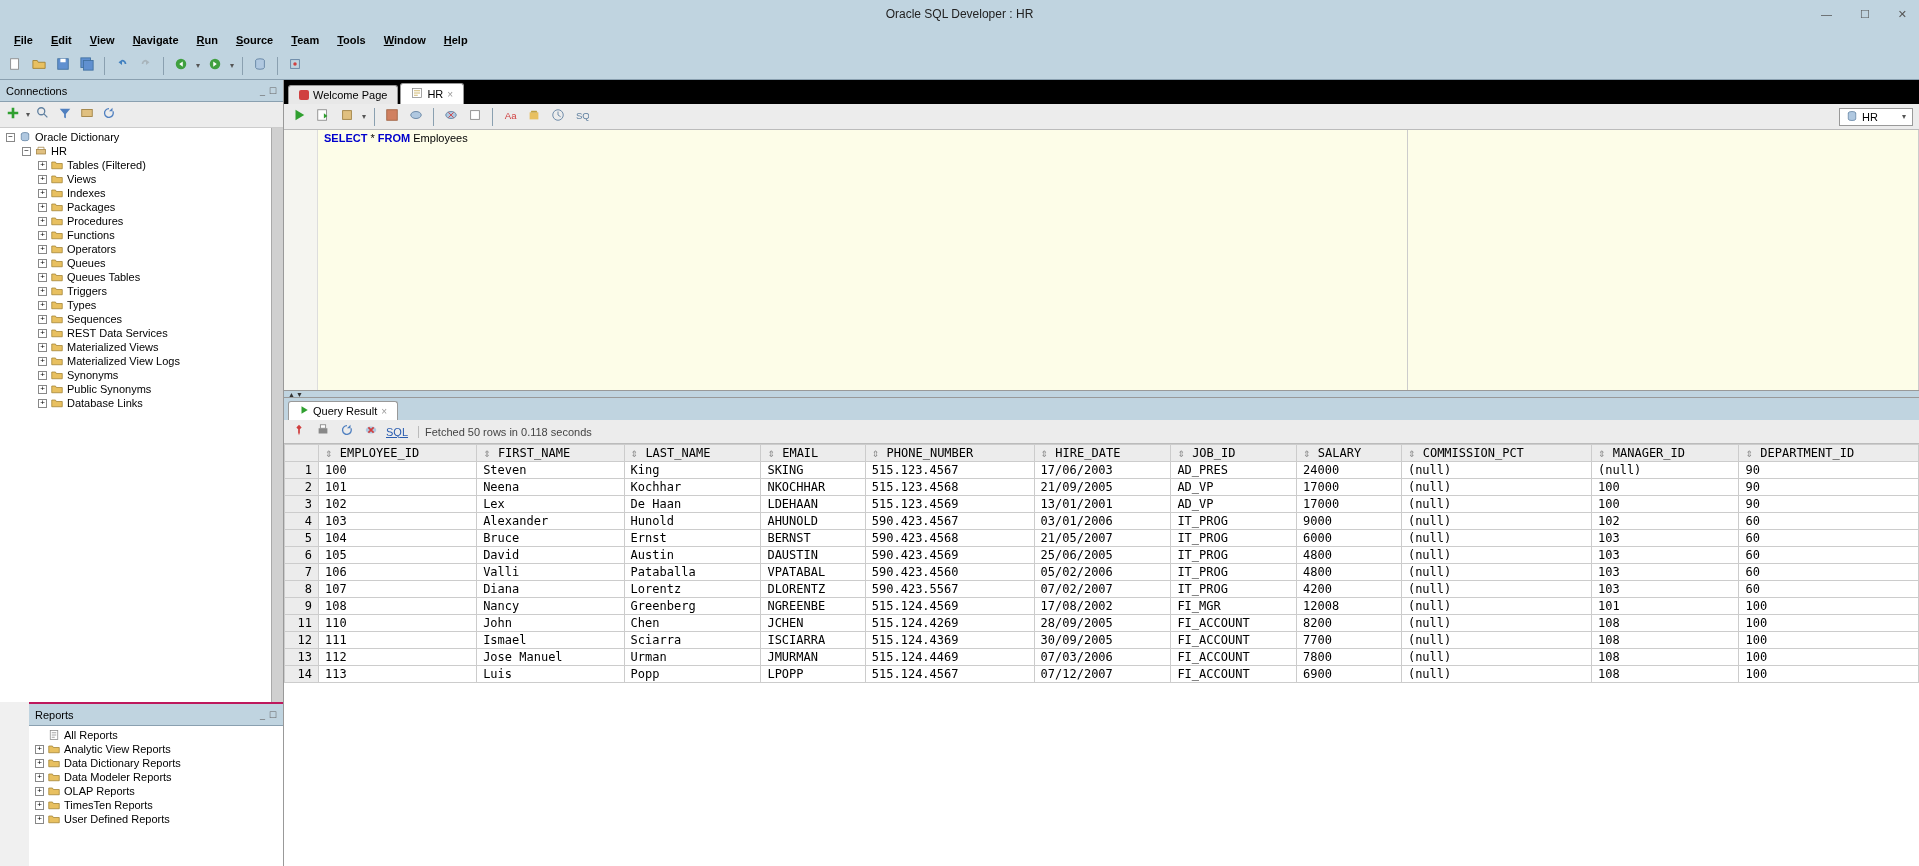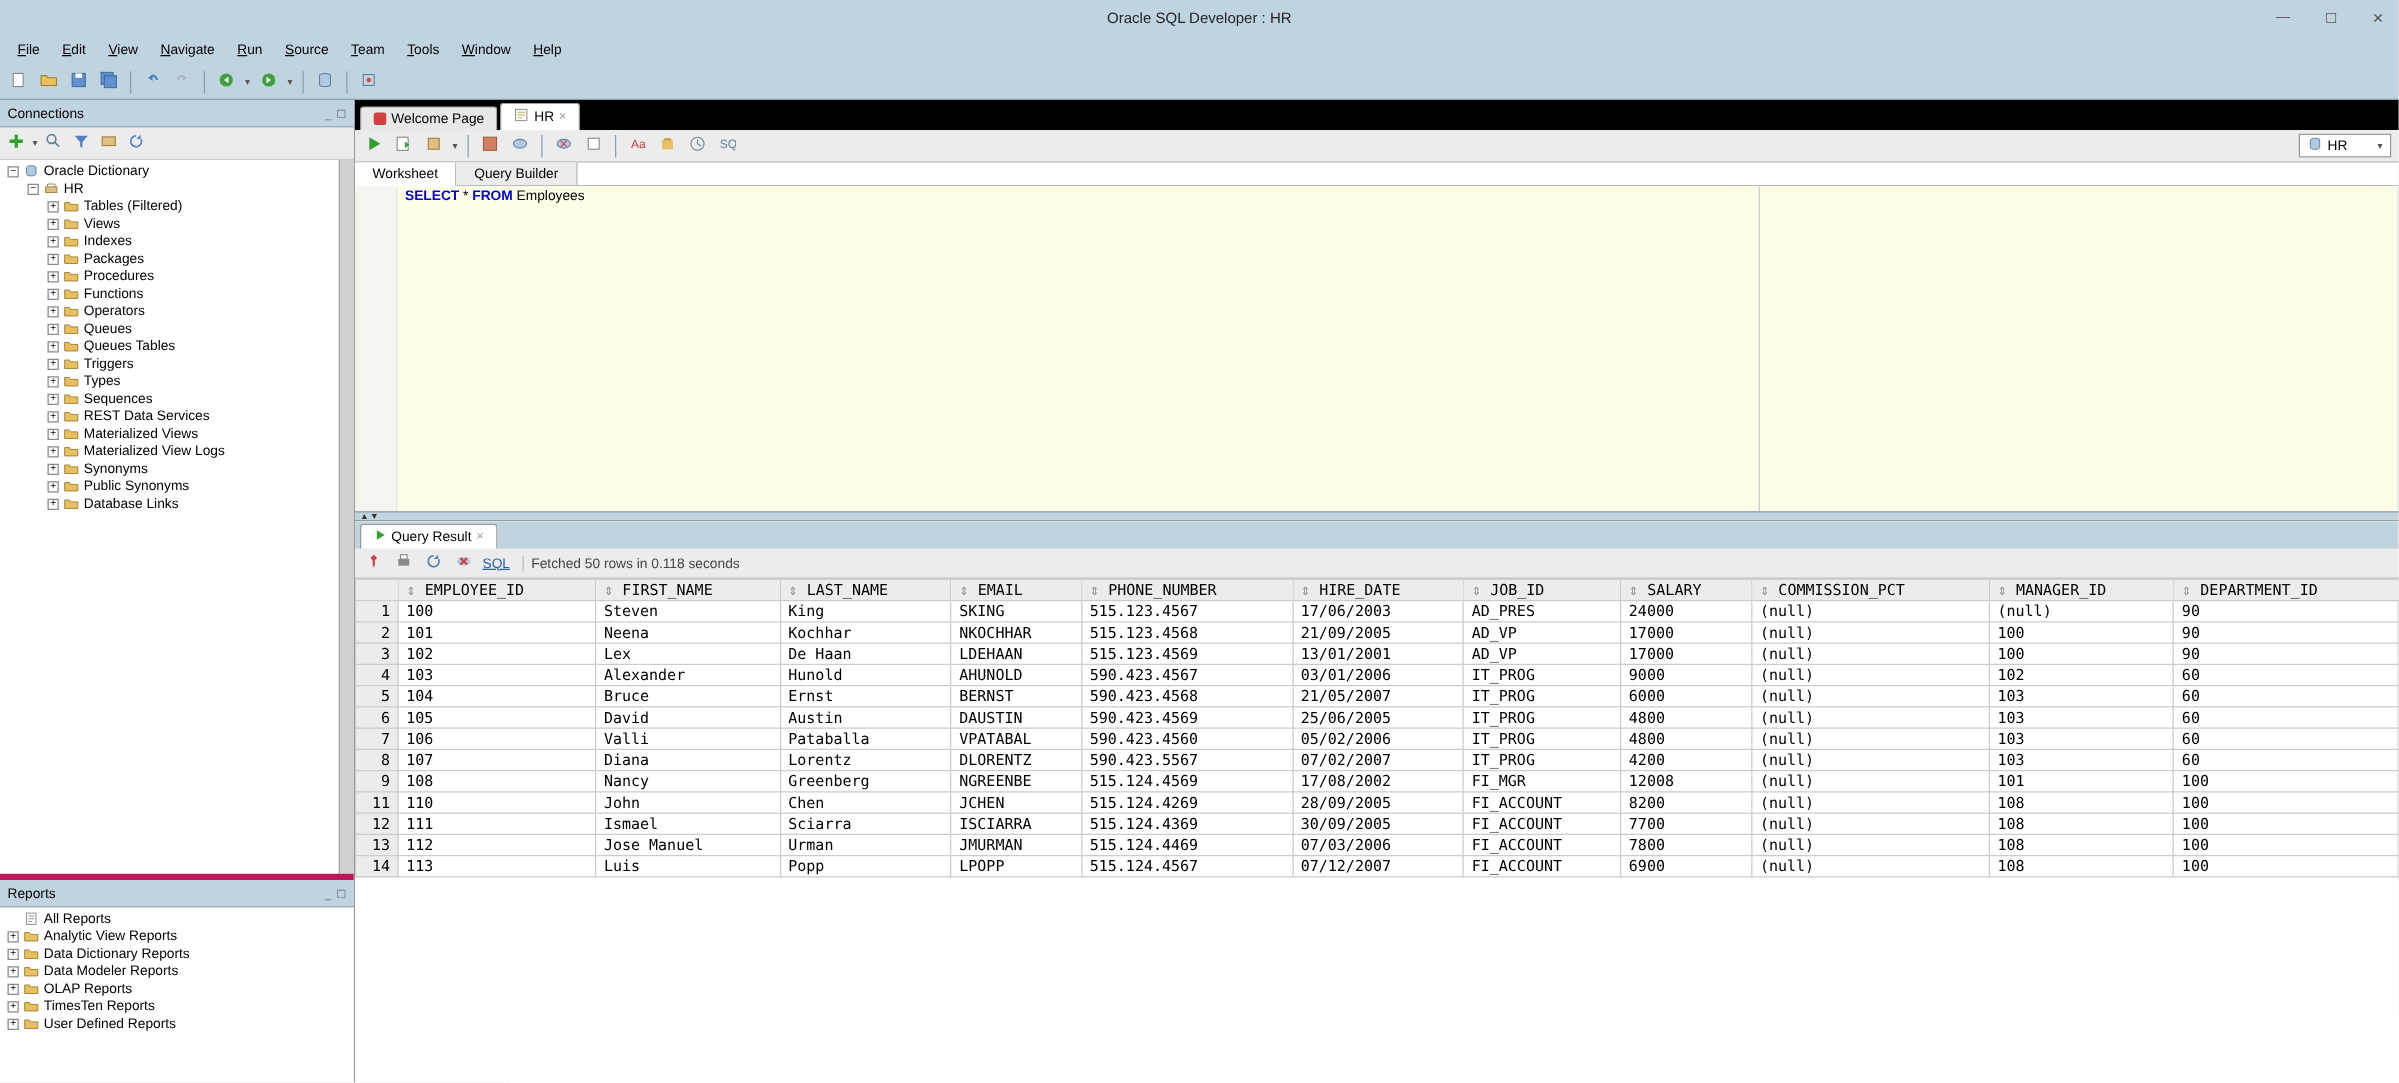--- a/index.html
+++ b/index.html
@@ -1,37 +1,37 @@
 <!DOCTYPE html>
 <html><head>
 <meta charset="utf-8">
 <style>
 * { box-sizing: border-box; margin: 0; padding: 0; font-family: "Segoe UI", Tahoma, sans-serif; font-size: 11px; }
 body { background: #e8e8e8; user-select: none; overflow: hidden; }
 .titlebar { background: #c0d4e0; height: 28px; display: flex; align-items: center; justify-content: center; position: relative; }
 .titlebar-title { font-size: 12px; color: #222; }
 .titlebar-btns { position: absolute; right: 6px; display: flex; gap: 16px; color: #555; }
 .titlebar-btns span { cursor: pointer; padding: 2px 6px; }
-.menubar { background: #c0d4e0; height: 24px; display: flex; align-items: center; padding: 0 6px; gap: 2px; }
+.menubar { background: #c0d4e0; height: 24px; display: flex; align-items: center; padding: 0 6px; gap: 2px; font-weight: bold; }
 .menubar span { padding: 3px 8px; cursor: pointer; }
 .menubar span u { text-decoration: underline; }
 .toolbar-main { background: #c0d4e0; height: 28px; display: flex; align-items: center; padding: 0 6px; gap: 6px; border-bottom: 1px solid #8aa0b0; }
 .tb-btn { width: 18px; height: 18px; display: inline-flex; justify-content: center; cursor: pointer; }
 .tb-sep { width: 1px; height: 18px; background: #8aa0b0; margin: 0 2px; }
 .main-layout { display: flex; height: calc(100vh - 80px); }
 .left-panel { width: 284px; background: #f0f0f0; border-right: 1px solid #999; display: flex; flex-direction: column; }
 .panel-header { background: #c0d4e0; height: 22px; display: flex; align-items: center; justify-content: space-between; padding: 0 6px; border-bottom: 1px solid #8aa0b0; }
 .panel-toolbar { background: #ececec; height: 26px; display: flex; align-items: center; padding: 0 4px; gap: 4px; border-bottom: 1px solid #ccc; }
 .tree-view { flex: 1; background: #fff; overflow-y: auto; padding: 2px; }
 .tree-item { padding: 1px 4px; display: flex; align-items: center; gap: 3px; cursor: pointer; white-space: nowrap; }
 .tree-exp { width: 9px; height: 9px; border: 1px solid #888; display: inline-flex; align-items: center; justify-content: center; font-size: 8px; line-height: 1; background: #fff; }
 .tree-blk { width: 9px; display: inline-block; }
 .tree-icon { width: 14px; height: 12px; display: inline-flex; align-items: center; justify-content: center; font-size: 10px; }
 .scrollbar-stub { width: 12px; background: #d0d0d0; border-left: 1px solid #aaa; }
-.reports-panel { border-top: 5px solid #be185d; }
+.reports-panel { border-top: 2px solid #be185d; margin-left: 29px; }
 .right-panel { flex: 1; display: flex; flex-direction: column; background: #fff; }
 .tab-strip { background: #000000; height: 24px; display: flex; align-items: flex-end; padding: 0 4px; }
 .tab { background: #e8e8e8; border: 1px solid #999; border-bottom: none; padding: 3px 10px; margin-right: 2px; display: flex; align-items: center; gap: 4px; cursor: pointer; border-radius: 3px 3px 0 0; font-size: 11px; }
 .tab-active { background: #fff; }
 .tab-close { color: #999; cursor: pointer; font-size: 10px; }
 .ws-toolbar { background: #ececec; height: 26px; display: flex; align-items: center; padding: 0 6px; gap: 6px; border-bottom: 1px solid #bbb; }
 .ws-toolbar-right { margin-left: auto; display: flex; align-items: center; gap: 4px; background: #fff; border: 1px solid #999; padding: 1px 6px; }
 .ws-subtabs { display: flex; border-bottom: 1px solid #bbb; }
 .ws-subtab { padding: 3px 14px; border-right: 1px solid #bbb; cursor: pointer; background: #ececec; }
 .ws-subtab.active { background: #fff; border-bottom: 1px solid #fff; margin-bottom: -1px; }
@@ -537,24 +537,20 @@
       <div class="ws-toolbar-right">
         <span><svg width="12" height="12" viewBox="0 0 16 16">
               <ellipse cx="8" cy="4" rx="5" ry="2" fill="#b0c8e0" stroke="#6080a0"></ellipse>
               <path d="M3 4v8a5 2 0 0010 0V4" fill="#b0c8e0" stroke="#6080a0"></path>
             </svg></span>
         <span>HR</span>
         <span style="font-size:8px;color:#555;margin-left:20px">▾</span>
       </div>
     </div>
 
-    <div class="ws-subtabs">
-      <div class="ws-subtab active">Worksheet</div>
-      <div class="ws-subtab">Query Builder</div>
-    </div>
 
     <div class="editor-row">
       <div class="sql-editor">
         <div class="sql-gutter"></div>
         <div class="sql-text">
           <span class="sql-kw">SELECT</span>
           <span>*</span>
           <span class="sql-kw">FROM</span>
           <span>Employees</span>
         </div>

